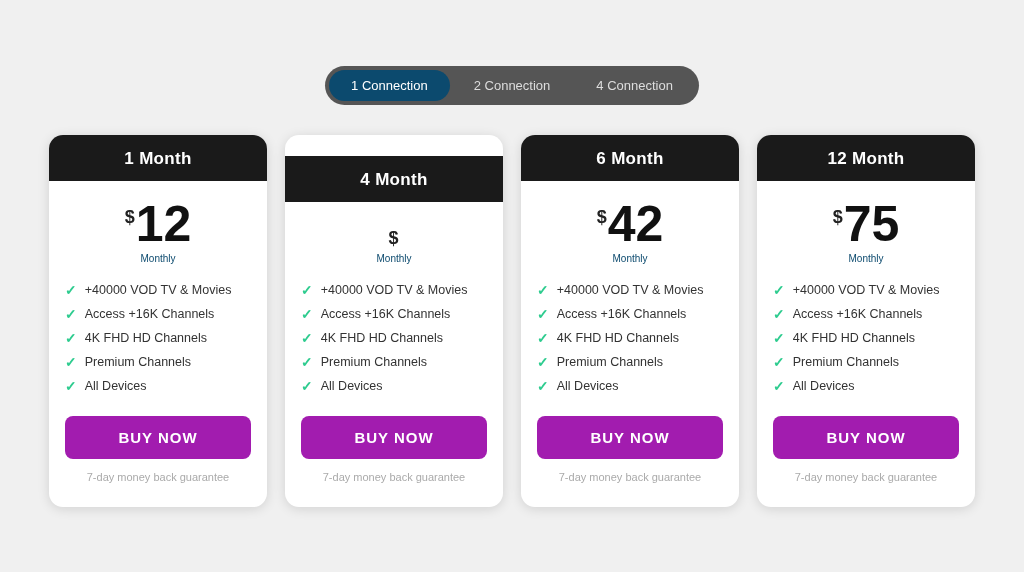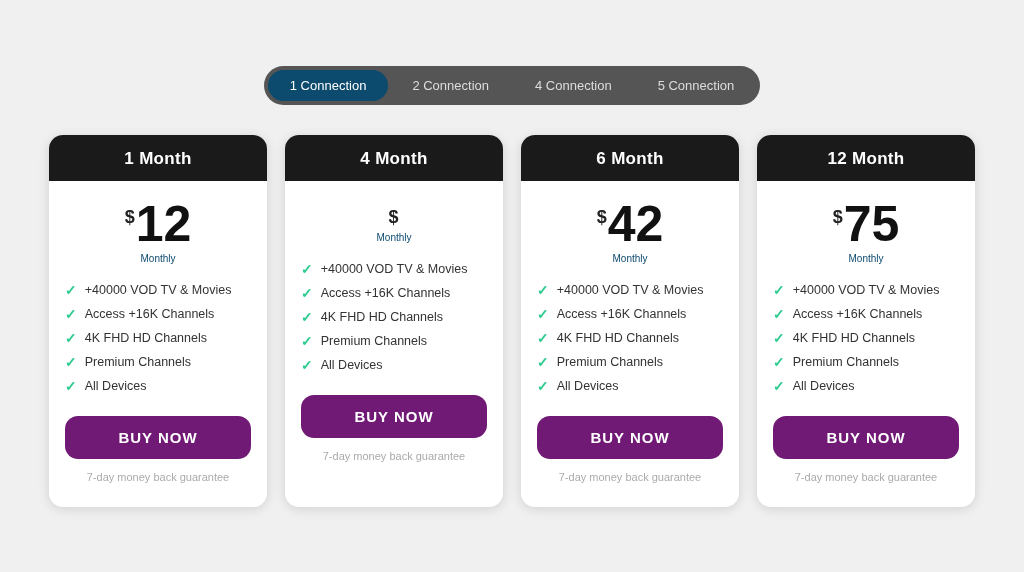--- a/index.html
+++ b/index.html
@@ -49,20 +49,21 @@
 
     .plan-card {
       background: #fff;
       border-radius: 14px;
       width: 218px;
       overflow: hidden;
       box-shadow: 0 2px 12px rgba(0,0,0,0.13);
       display: flex;
       flex-direction: column;
       align-items: center;
+      justify-content: flex-end;
     }
 
     .plan-header {
       background: #1a1a1a;
       width: 100%;
       text-align: center;
       padding: 14px 0 12px;
       color: #fff;
       font-size: 17px;
       font-weight: 700;
@@ -123,24 +124,24 @@
     .check-icon {
       color: #2ecc8f;
       font-size: 14px;
       font-weight: 700;
       flex-shrink: 0;
     }
 
     .buy-btn {
       width: 100%;
       padding: 13px 0;
-      background: #701a75;
+      background: #a21caf;
       color: #fff;
       border: none;
-      border-radius: 13px;
+      border-radius: 8px;
       font-size: 15px;
       font-weight: 700;
       letter-spacing: 1px;
       cursor: pointer;
       margin-bottom: 12px;
     }
 
     .guarantee-text {
       font-size: 11px;
       color: #aaa;
@@ -148,21 +149,20 @@
       padding-bottom: 10px;
     }
   </style>
 </head>
 <body>
 
 <div class="connection-tabs">
     <button class="tab-btn active">1 Connection</button>
     <button class="tab-btn">2 Connection</button>
     <button class="tab-btn">4 Connection</button>
-    <button class="tab-btn">5 Connection</button>
   </div>
 
 <div class="plans-grid">
     <div class="plan-card">
       <div class="plan-header">1 Month</div>
       <div class="plan-body">
         <div class="price-row">
           <span class="price-dollar">$</span>
           <span class="price-amount">12</span>
         </div>

